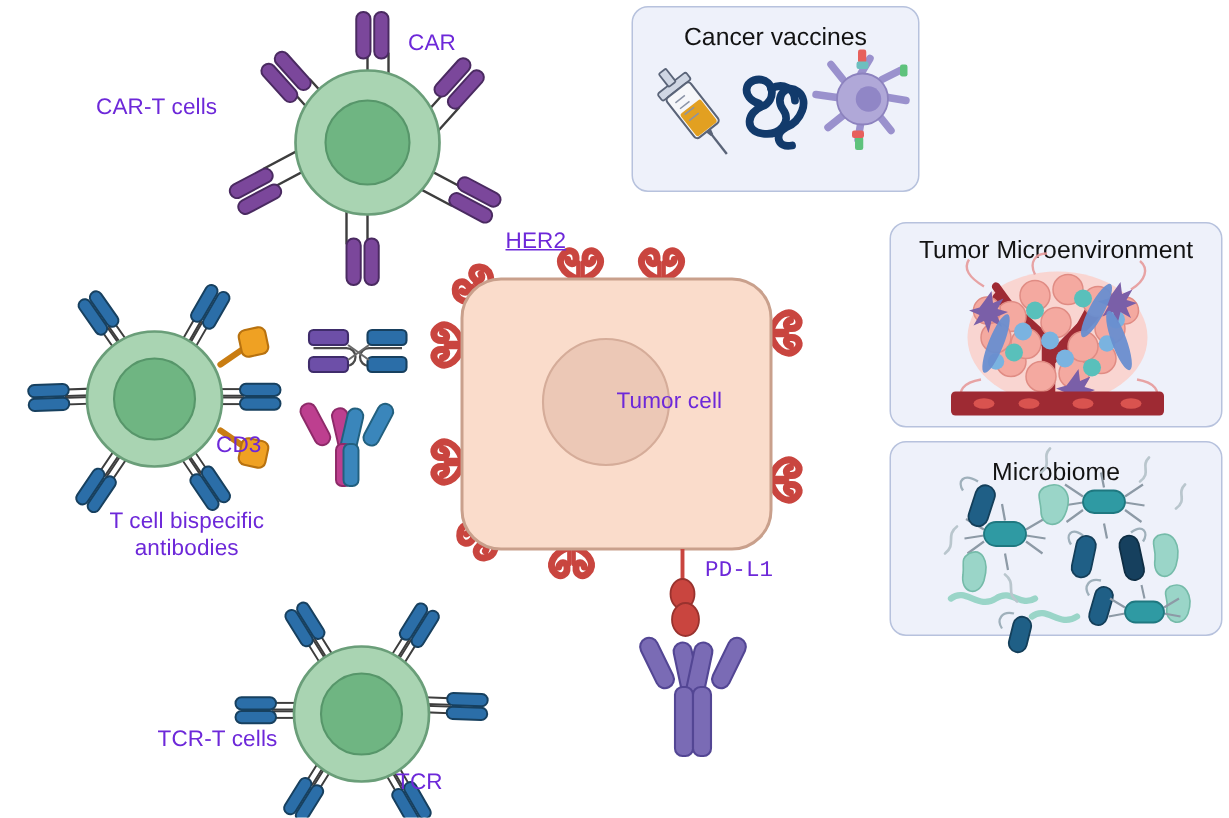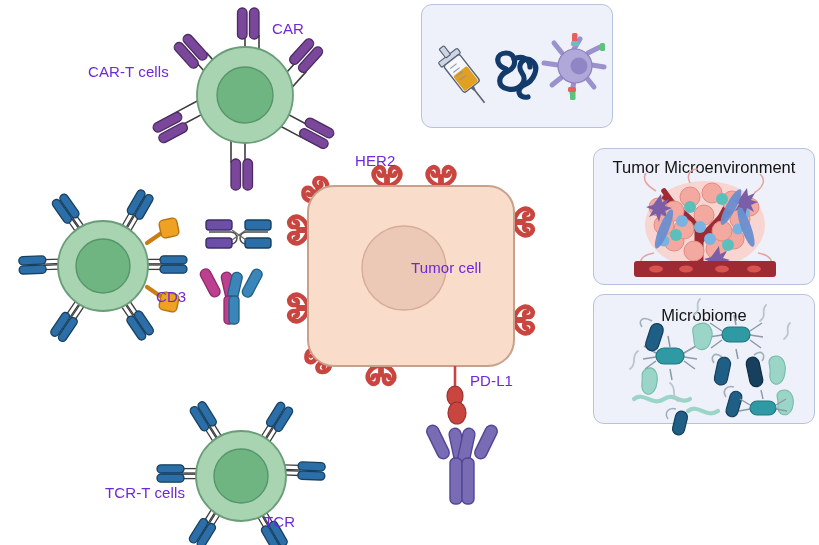--- a/index.html
+++ b/index.html
@@ -210,30 +210,33 @@
           </g>
         <g transform="translate(268,524) rotate(150)">
             <use href="#tcr-unit"></use>
           </g>
       </g>
       <circle cx="241" cy="476" r="45" fill="#a9d4b2" stroke="#6a9e79" stroke-width="1.8"></circle>
       <circle cx="241" cy="476" r="27" fill="#6fb582" stroke="#57966a" stroke-width="1.4"></circle>
     </g>
   </svg>
 
-  <div class="lbl nosel" style="left:88px;top:63px;text-align:center;">CAR-T cells</div>
+  <div class="lbl nosel" style="left:64px;top:63px;text-align:center;">CAR-T cells</div>
   <div class="lbl nosel" style="left:272px;top:20px;">CAR</div>
-  <div class="lbl nosel" style="left:156px;top:288px;">CD3</div>
+  <div class="lbl nosel c" style="left:32px;top:339px;width:185px;">T cell bispecific
+antibodies</div>
+  <div class="lbl nosel" style="left:144px;top:288px;">CD3</div>
   <div class="lbl nosel" style="left:105px;top:484px;">TCR-T cells</div>
   <div class="lbl nosel" style="left:264px;top:497px;margin-top:16px;">TCR</div>
-  <div class="lbl nosel" style="left:355px;top:152px;">HER2</div>
+  <div class="lbl nosel" style="left:337px;top:152px;text-decoration:underline;">HER2</div>
   <div class="lbl nosel" style="left:364px;top:259px;margin-left:47px;">Tumor cell</div>
-  <div class="lbl nosel" style="left:470px;top:372px;">PD-L1</div>
+  <div class="lbl nosel" style="left:470px;top:372px;font-family:Liberation Mono, monospace;">PD-L1</div>
 
   <div class="panel" style="left:421px;top:4px;width:192px;height:124px;">
+    <div class="panel-title" style="top:11px;">Cancer vaccines</div>
     <svg width="192" height="124" viewBox="0 0 192 124">
 
       <g transform="translate(16,40) rotate(-38 30 30)">
         <rect x="14" y="2" width="24" height="6" rx="1.5" fill="#cfd6e3" stroke="#5a6478" stroke-width="1.2"></rect>
         <rect x="23" y="-8" width="6" height="11" rx="1" fill="#cfd6e3" stroke="#5a6478" stroke-width="1.2"></rect>
         <rect x="16" y="8" width="20" height="34" rx="2.5" fill="#f6f7fa" stroke="#5a6478" stroke-width="1.4"></rect>
         <rect x="17.4" y="22" width="17.2" height="19" rx="1.5" fill="#e2a021"></rect>
         <path d="M20,14 h8 M20,19 h8 M20,24 h8 M20,29 h8" stroke="#8a93a6" stroke-width="1"></path>
         <path d="M26,42 L26,62" stroke="#5a6478" stroke-width="1.6"></path>
         <path d="M24,42 h4 l-1,4 h-2 z" fill="#5a6478"></path>

